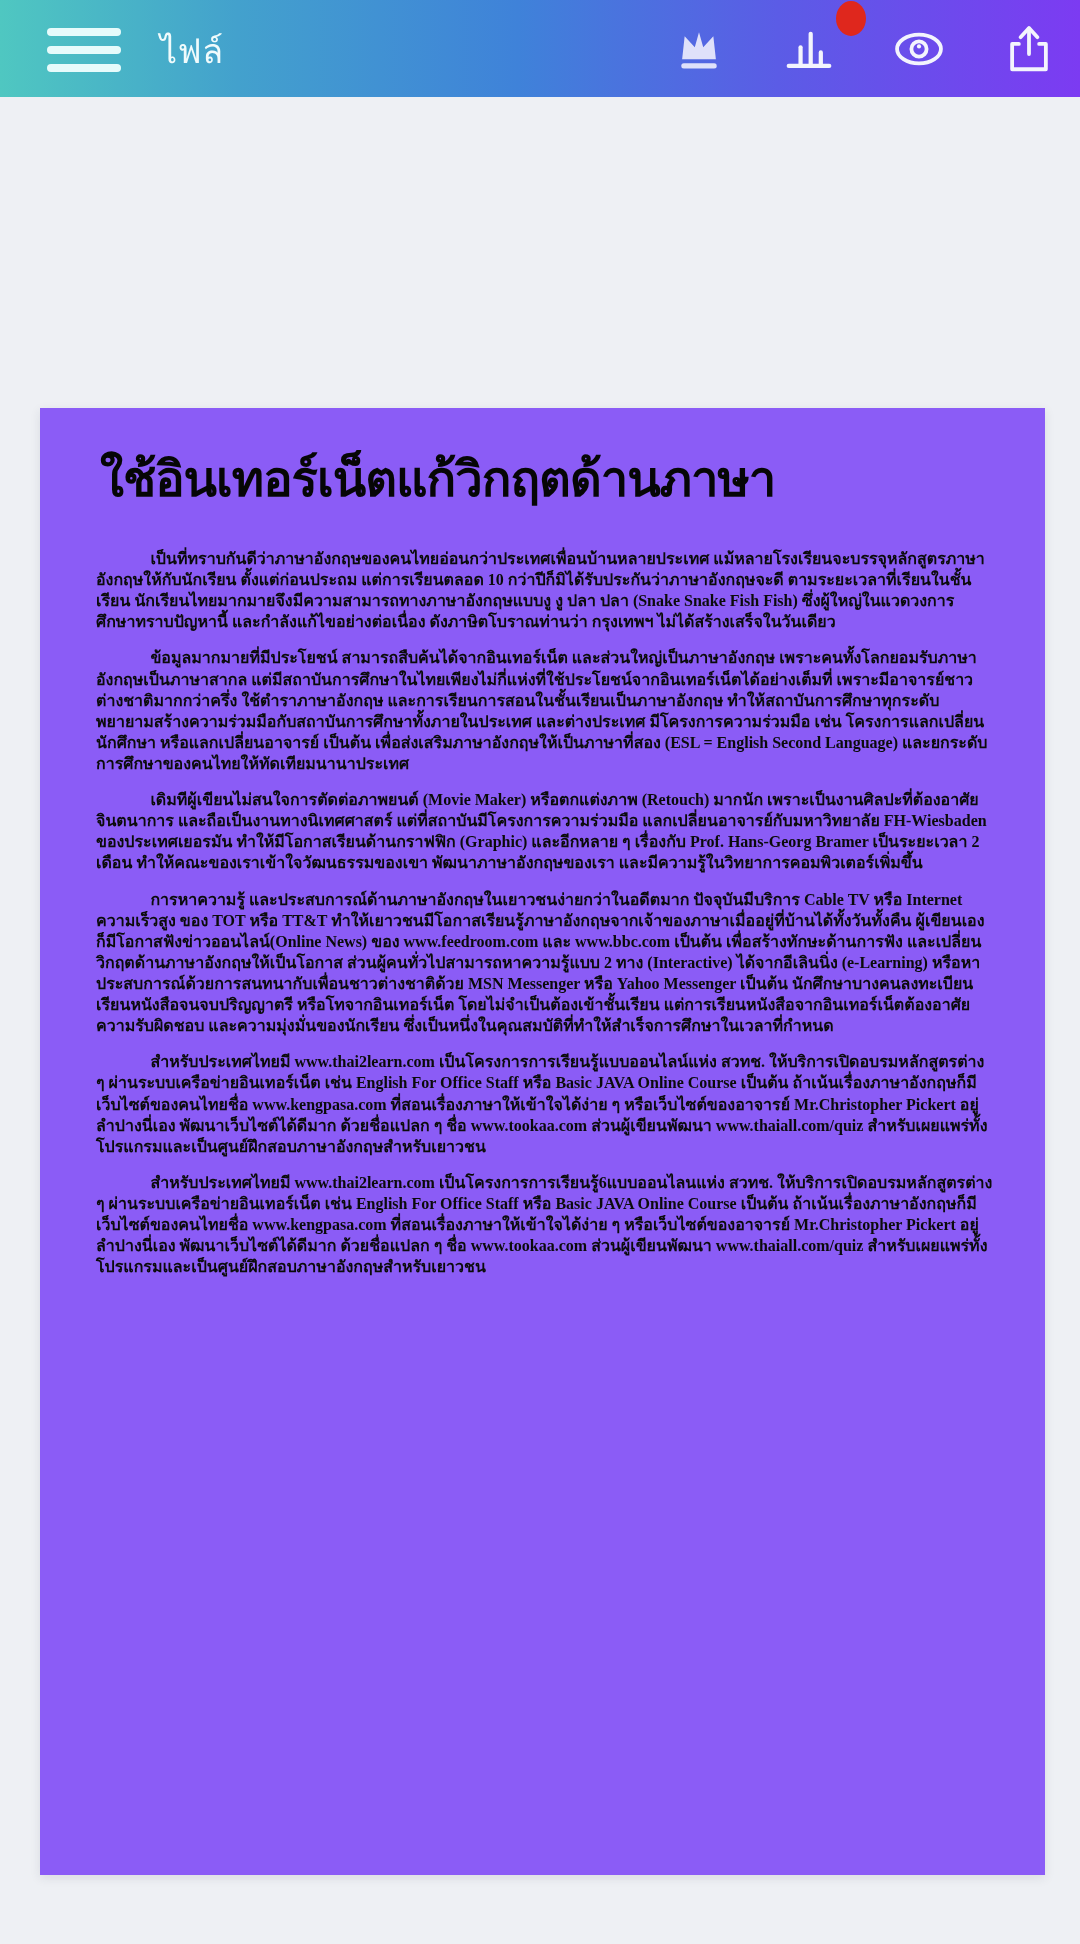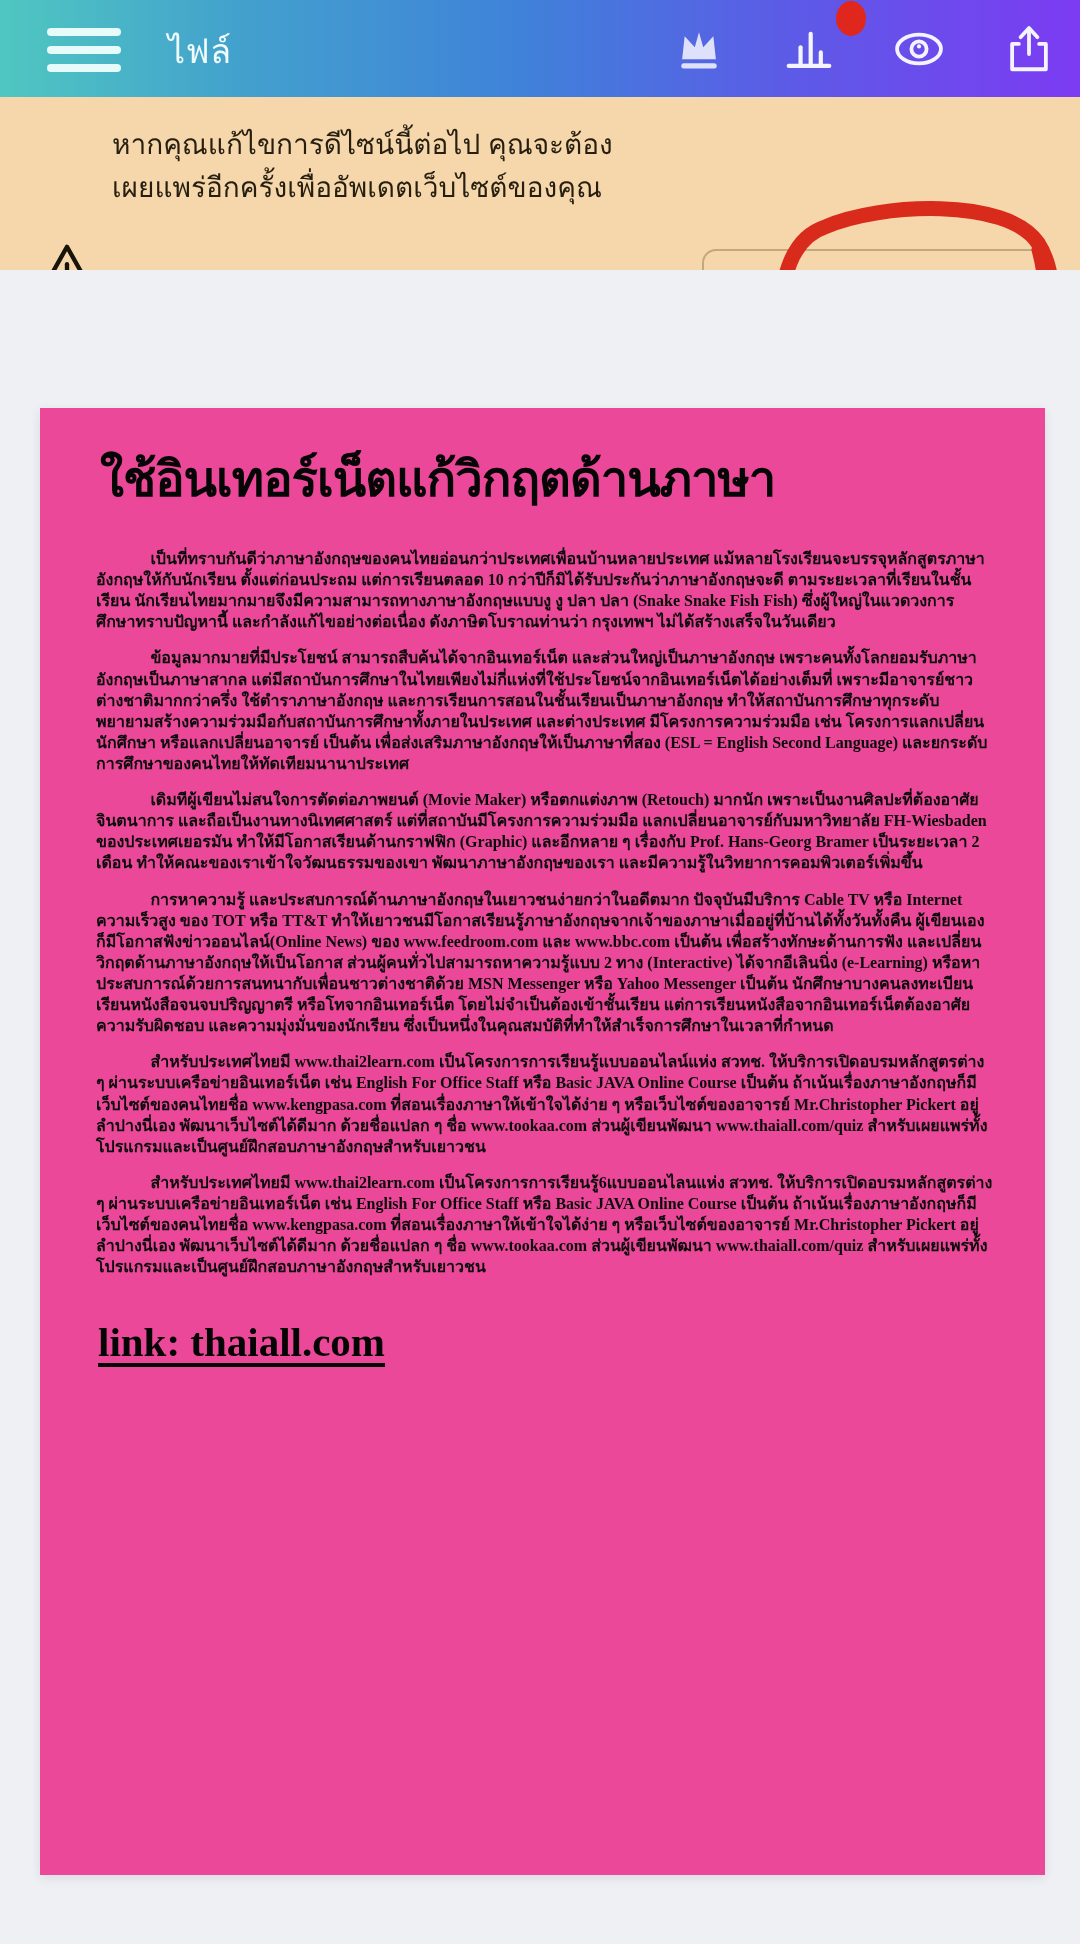--- a/index.html
+++ b/index.html
@@ -11,21 +11,21 @@
   }
 
   
   .topbar {
     position: absolute; left: 0; top: 0; width: 1080px; height: 97px;
     background: linear-gradient(90deg, #4fc7c1 0%, #43a1cd 22%, #3f82d9 48%, #5b5ce6 72%, #7c3bf2 100%);
     display: flex; align-items: center;
   }
   .hamburger { position: absolute; left: 47px; top: 28px; width: 74px; height: 44px; cursor: pointer; }
   .hamburger span { display: block; width: 74px; height: 8px; border-radius: 4px; background: #e7fbfb; margin-bottom: 10px; }
-  .topbar-title { position: absolute; left: 160px; top: 24px; color: #f0fbfc; font-size: 34px; letter-spacing: 0.5px; margin-left: 8px; }
+  .topbar-title { position: absolute; left: 160px; top: 24px; color: #f0fbfc; font-size: 34px; letter-spacing: 0.5px; }
   .topbar-icons { position: absolute; right: 22px; top: 0; height: 97px; display: flex; align-items: center; gap: 52px; }
   .tb-icon { width: 58px; height: 58px; display: flex; align-items: center; justify-content: center; }
   .tb-icon svg { width: 54px; height: 54px; }
   .notif-dot {
     position: absolute; left: 836px; top: 1px; width: 30px; height: 35px;
     border-radius: 50%; background: #df271d;
   }
 
   
   .banner {
@@ -43,21 +43,21 @@
     background: transparent; color: #131006;
     font-size: 33px; font-weight: 700; font-family: inherit;
     display: flex; align-items: center; justify-content: center; cursor: pointer;
   }
   .marker-svg { position: absolute; left: 755px; top: 98px; width: 325px; height: 240px; pointer-events: none; }
 
   
   .canvas-area { position: absolute; left: 0; top: 270px; width: 1080px; height: 1674px; background: #eef0f4; }
   .page-card {
     position: absolute; left: 40px; top: 138px; width: 1005px; height: 1467px;
-    background: #ec4899; box-shadow: 0 3px 10px rgba(40,50,70,0.10);
+    background: #8b5cf6; box-shadow: 0 3px 10px rgba(40,50,70,0.10);
     padding: 26px 52px 0 56px; overflow: hidden;
   }
   .doc-title {
     font-family: "Liberation Serif", serif; font-weight: 700;
     font-size: 49px; color: #060606; text-align: left; margin: 6px 0 30px 4px;
     letter-spacing: -1px; white-space: nowrap;
   }
   .doc-para {
     font-family: "Liberation Serif", serif; font-weight: 700;
     font-size: 16px; line-height: 1.32; color: #0b0b0b;
@@ -109,40 +109,26 @@
         <svg viewBox="0 0 64 64" fill="none" stroke="#f3f4fd" stroke-width="4.5" stroke-linecap="round" stroke-linejoin="round">
           <path d="M20 26 H12 V56 H52 V26 H44"></path>
           <line x1="32" y1="8" x2="32" y2="38"></line>
           <path d="M22 18 L32 7 L42 18"></path>
         </svg>
       </div>
     </div>
     <div class="notif-dot"></div>
   </header>
 
-  <section class="banner">
-    <svg class="warn-icon" viewBox="0 0 64 60" fill="none" stroke="#191408" stroke-width="4.5" stroke-linejoin="round">
-      <path d="M32 6 L59 54 H5 Z"></path>
-      <line x1="32" y1="24" x2="32" y2="38" stroke-linecap="round"></line>
-      <circle cx="32" cy="46" r="2.6" fill="#191408" stroke="none"></circle>
-    </svg>
-    <div class="banner-message">หากคุณแก้ไขการดีไซน์นี้ต่อไป คุณจะต้องเผยแพร่อีกครั้งเพื่ออัพเดตเว็บไซต์ของคุณ</div>
-    <button class="edit-btn">แก้ไขดีไซน์</button>
-    <svg class="marker-svg" viewBox="0 0 325 240">
-      <path d="M70 32 C 125 8, 252 2, 283 48 C 305 82, 302 140, 262 178 C 225 212, 130 228, 78 204 C 36 184, 20 130, 30 84 C 37 54, 52 38, 70 32" fill="none" stroke="#d92b1b" stroke-width="15" stroke-linecap="round"></path>
-      <path d="M283 55 C 296 100, 288 150, 246 186 C 228 201, 205 210, 188 210" fill="none" stroke="#d92b1b" stroke-width="13" stroke-linecap="round"></path>
-    </svg>
-  </section>
 
   <main class="canvas-area">
     <article class="page-card">
       <h1 class="doc-title">ใช้อินเทอร์เน็ตแก้วิกฤตด้านภาษา</h1>
       <p class="doc-para">เป็นที่ทราบกันดีว่าภาษาอังกฤษของคนไทยอ่อนกว่าประเทศเพื่อนบ้านหลายประเทศ แม้หลายโรงเรียนจะบรรจุหลักสูตรภาษาอังกฤษให้กับนักเรียน ตั้งแต่ก่อนประถม แต่การเรียนตลอด 10 กว่าปีก็มิได้รับประกันว่าภาษาอังกฤษจะดี ตามระยะเวลาที่เรียนในชั้นเรียน นักเรียนไทยมากมายจึงมีความสามารถทางภาษาอังกฤษแบบงู งู ปลา ปลา (Snake Snake Fish Fish) ซึ่งผู้ใหญ่ในแวดวงการศึกษาทราบปัญหานี้ และกำลังแก้ไขอย่างต่อเนื่อง ดังภาษิตโบราณท่านว่า กรุงเทพฯ ไม่ได้สร้างเสร็จในวันเดียว</p>
       <p class="doc-para">ข้อมูลมากมายที่มีประโยชน์ สามารถสืบค้นได้จากอินเทอร์เน็ต และส่วนใหญ่เป็นภาษาอังกฤษ เพราะคนทั้งโลกยอมรับภาษาอังกฤษเป็นภาษาสากล แต่มีสถาบันการศึกษาในไทยเพียงไม่กี่แห่งที่ใช้ประโยชน์จากอินเทอร์เน็ตได้อย่างเต็มที่ เพราะมีอาจารย์ชาวต่างชาติมากกว่าครึ่ง ใช้ตำราภาษาอังกฤษ และการเรียนการสอนในชั้นเรียนเป็นภาษาอังกฤษ ทำให้สถาบันการศึกษาทุกระดับพยายามสร้างความร่วมมือกับสถาบันการศึกษาทั้งภายในประเทศ และต่างประเทศ มีโครงการความร่วมมือ เช่น โครงการแลกเปลี่ยนนักศึกษา หรือแลกเปลี่ยนอาจารย์ เป็นต้น เพื่อส่งเสริมภาษาอังกฤษให้เป็นภาษาที่สอง (ESL = English Second Language) และยกระดับการศึกษาของคนไทยให้ทัดเทียมนานาประเทศ</p>
       <p class="doc-para">เดิมทีผู้เขียนไม่สนใจการตัดต่อภาพยนต์ (Movie Maker) หรือตกแต่งภาพ (Retouch) มากนัก เพราะเป็นงานศิลปะที่ต้องอาศัยจินตนาการ และถือเป็นงานทางนิเทศศาสตร์ แต่ที่สถาบันมีโครงการความร่วมมือ แลกเปลี่ยนอาจารย์กับมหาวิทยาลัย FH-Wiesbaden ของประเทศเยอรมัน ทำให้มีโอกาสเรียนด้านกราฟฟิก (Graphic) และอีกหลาย ๆ เรื่องกับ Prof. Hans-Georg Bramer เป็นระยะเวลา 2 เดือน ทำให้คณะของเราเข้าใจวัฒนธรรมของเขา พัฒนาภาษาอังกฤษของเรา และมีความรู้ในวิทยาการคอมพิวเตอร์เพิ่มขึ้น</p>
       <p class="doc-para">การหาความรู้ และประสบการณ์ด้านภาษาอังกฤษในเยาวชนง่ายกว่าในอดีตมาก ปัจจุบันมีบริการ Cable TV หรือ Internet ความเร็วสูง ของ TOT หรือ TT&amp;T ทำให้เยาวชนมีโอกาสเรียนรู้ภาษาอังกฤษจากเจ้าของภาษาเมื่ออยู่ที่บ้านได้ทั้งวันทั้งคืน ผู้เขียนเองก็มีโอกาสฟังข่าวออนไลน์(Online News) ของ www.feedroom.com และ www.bbc.com เป็นต้น เพื่อสร้างทักษะด้านการฟัง และเปลี่ยนวิกฤตด้านภาษาอังกฤษให้เป็นโอกาส ส่วนผู้คนทั่วไปสามารถหาความรู้แบบ 2 ทาง (Interactive) ได้จากอีเลินนิ่ง (e-Learning) หรือหาประสบการณ์ด้วยการสนทนากับเพื่อนชาวต่างชาติด้วย MSN Messenger หรือ Yahoo Messenger เป็นต้น นักศึกษาบางคนลงทะเบียนเรียนหนังสือจนจบปริญญาตรี หรือโทจากอินเทอร์เน็ต โดยไม่จำเป็นต้องเข้าชั้นเรียน แต่การเรียนหนังสือจากอินเทอร์เน็ตต้องอาศัยความรับผิดชอบ และความมุ่งมั่นของนักเรียน ซึ่งเป็นหนึ่งในคุณสมบัติที่ทำให้สำเร็จการศึกษาในเวลาที่กำหนด</p>
       <p class="doc-para">สำหรับประเทศไทยมี www.thai2learn.com เป็นโครงการการเรียนรู้แบบออนไลน์แห่ง สวทช. ให้บริการเปิดอบรมหลักสูตรต่าง ๆ ผ่านระบบเครือข่ายอินเทอร์เน็ต เช่น English For Office Staff หรือ Basic JAVA Online Course เป็นต้น ถ้าเน้นเรื่องภาษาอังกฤษก็มีเว็บไซต์ของคนไทยชื่อ www.kengpasa.com ที่สอนเรื่องภาษาให้เข้าใจได้ง่าย ๆ หรือเว็บไซต์ของอาจารย์ Mr.Christopher Pickert อยู่ลำปางนี่เอง พัฒนาเว็บไซต์ได้ดีมาก ด้วยชื่อแปลก ๆ ชื่อ www.tookaa.com ส่วนผู้เขียนพัฒนา www.thaiall.com/quiz สำหรับเผยแพร่ทั้งโปรแกรมและเป็นศูนย์ฝึกสอบภาษาอังกฤษสำหรับเยาวชน</p>
       <p class="doc-para">สำหรับประเทศไทยมี www.thai2learn.com เป็นโครงการการเรียนรู้6แบบออนไลนแห่ง สวทช. ให้บริการเปิดอบรมหลักสูตรต่าง ๆ ผ่านระบบเครือข่ายอินเทอร์เน็ต เช่น English For Office Staff หรือ Basic JAVA Online Course เป็นต้น ถ้าเน้นเรื่องภาษาอังกฤษก็มีเว็บไซต์ของคนไทยชื่อ www.kengpasa.com ที่สอนเรื่องภาษาให้เข้าใจได้ง่าย ๆ หรือเว็บไซต์ของอาจารย์ Mr.Christopher Pickert อยู่ลำปางนี่เอง พัฒนาเว็บไซต์ได้ดีมาก ด้วยชื่อแปลก ๆ ชื่อ www.tookaa.com ส่วนผู้เขียนพัฒนา www.thaiall.com/quiz สำหรับเผยแพร่ทั้งโปรแกรมและเป็นศูนย์ฝึกสอบภาษาอังกฤษสำหรับเยาวชน</p>
-      <a class="doc-link">link: thaiall.com</a>
     </article>
   </main>
 
 </div>
 
 </body></html>

